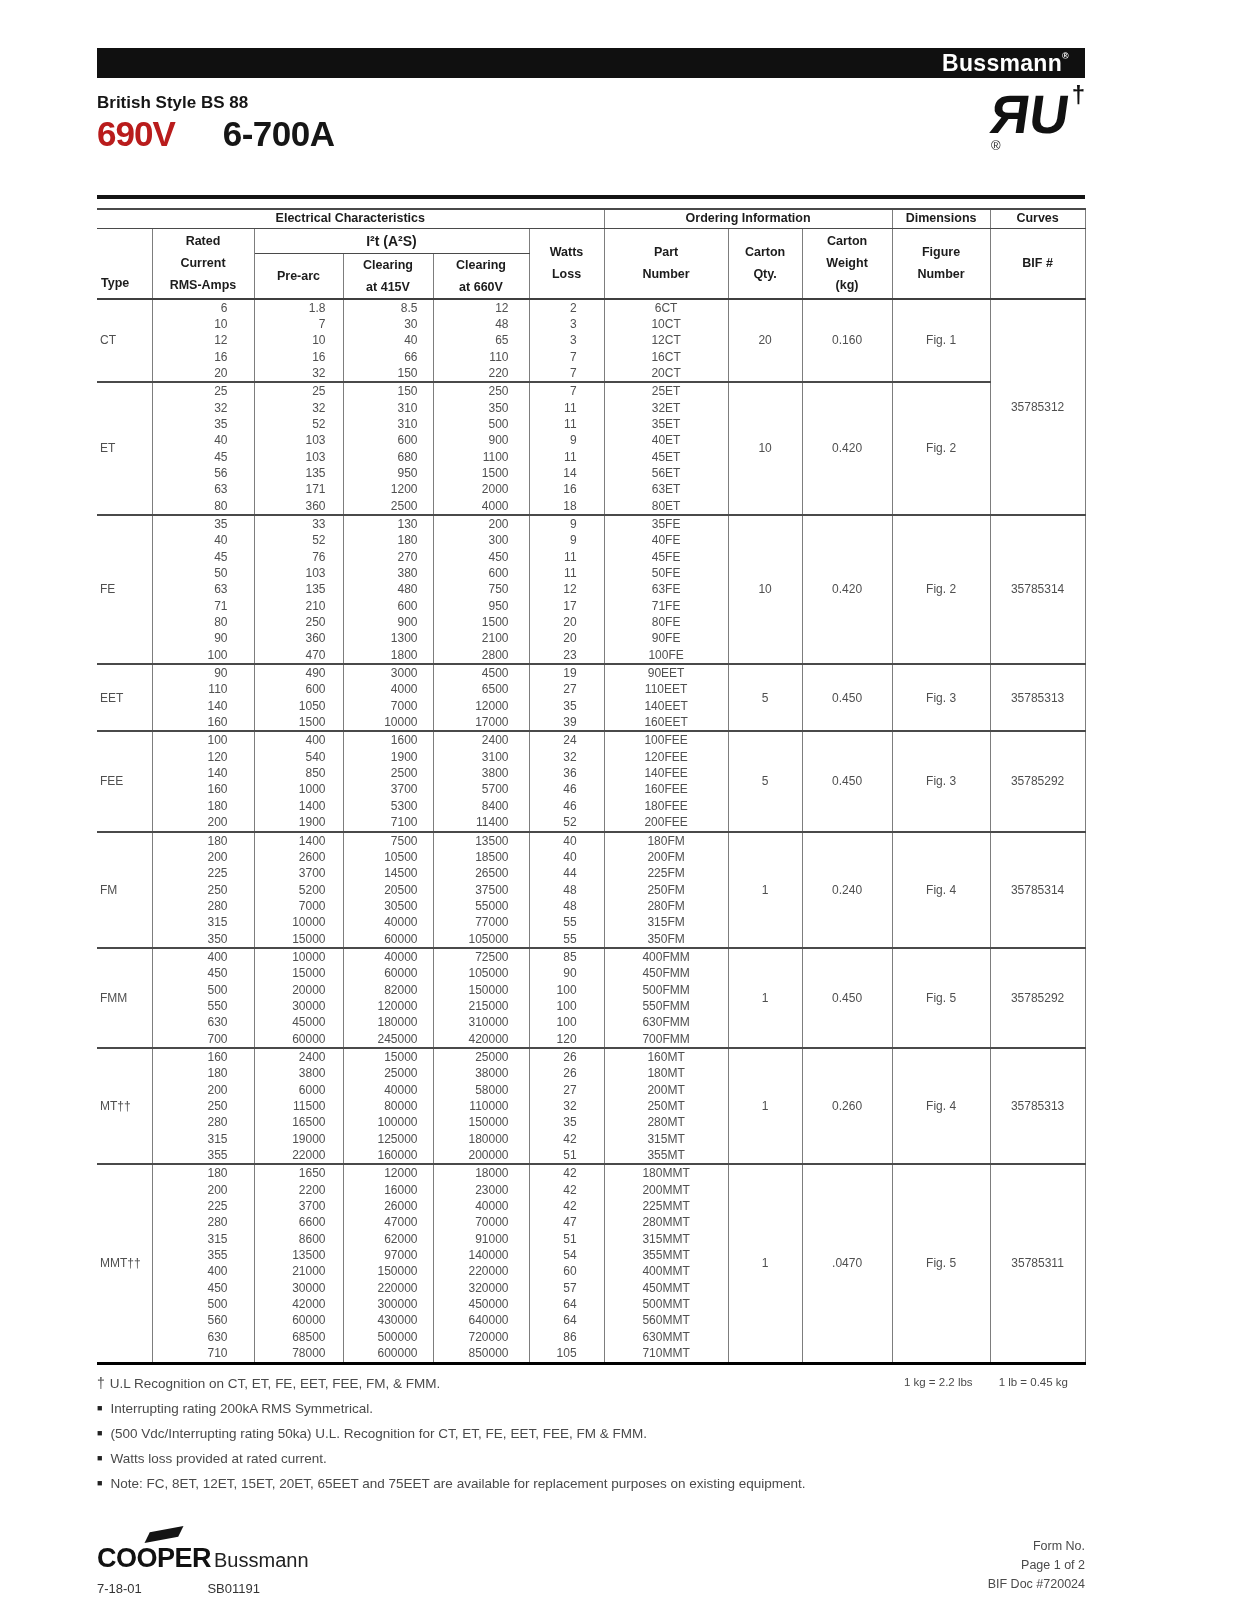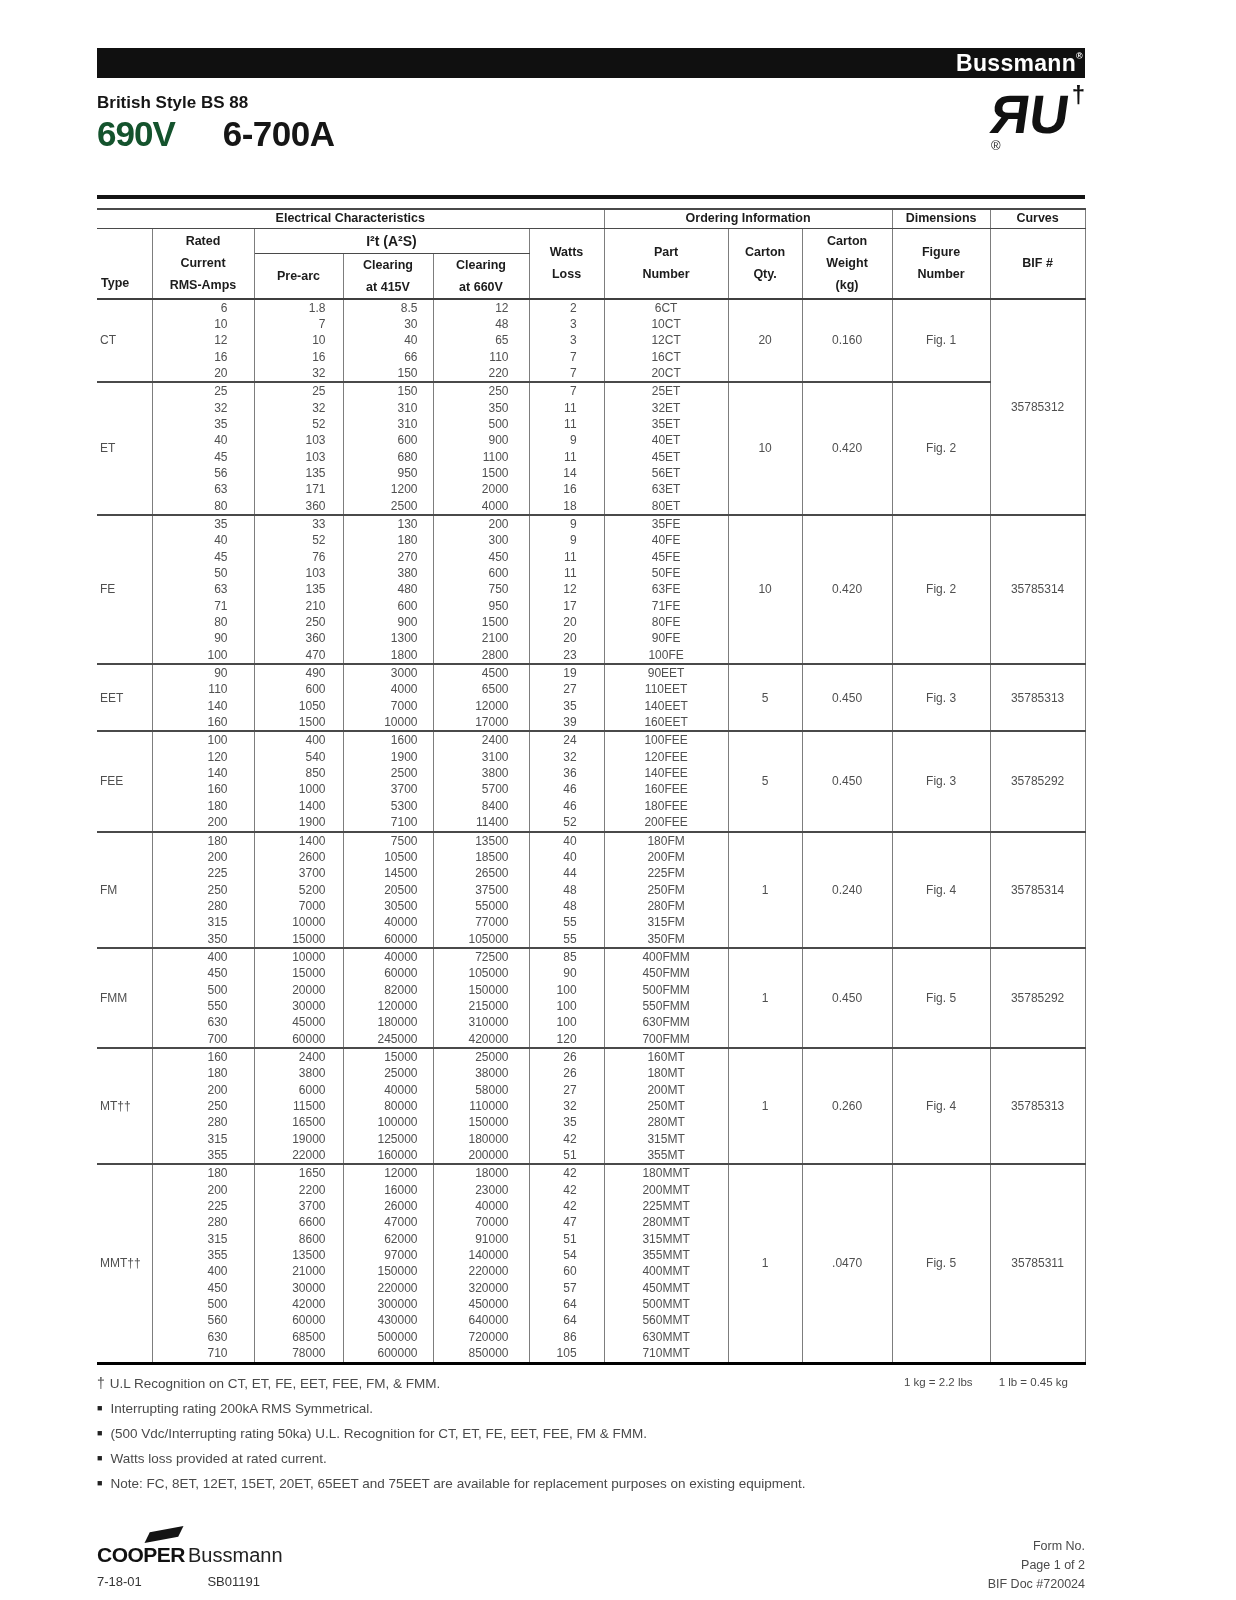--- a/index.html
+++ b/index.html
@@ -6,30 +6,30 @@
   html,body { background:#ffffff; }
   body {
     width:1236px; height:1600px; position:relative; overflow:hidden;
     font-family:"Liberation Sans", sans-serif; color:#222;
   }
   .content { position:absolute; left:97px; top:48px; width:988px; }
 
   
   .brand-bar {
     height:30px; background:#101010; color:#fff;
-    display:flex; justify-content:flex-end; align-items:center; padding-right:2px;
+    display:flex; justify-content:flex-end; align-items:center; padding-right:16px;
   }
   .brand-bar .logo { font-size:23px; font-weight:bold; letter-spacing:.3px; line-height:1; }
   .brand-bar .reg { font-size:9px; vertical-align:top; }
 
   
   .title-block { position:relative; margin-top:15px; height:96px; }
   .subtitle { font-size:17px; font-weight:bold; color:#161616; }
   .big-title { margin-top:1px; display:flex; align-items:baseline; gap:48px; }
-  .voltage { font-size:35px; font-weight:900; letter-spacing:-1px; color:#14532d; }
+  .voltage { font-size:35px; font-weight:900; letter-spacing:-1px; color:#b91c1c; }
   .amp-range { font-size:35px; font-weight:700; letter-spacing:-.5px; color:#161616;text-align:center; }
   .ul-mark { position:absolute; right:2px; top:-8px; width:92px; height:74px; }
   .ul-ru {
     position:absolute; right:14px; top:2px; font-size:54px; font-weight:900;
     transform:skewX(-8deg); color:#111; line-height:1;
   }
   .ul-dagger { position:absolute; right:-2px; top:-4px; font-size:24px; font-weight:bold; color:#111; }
   .ul-reg { position:absolute; left:0; bottom:6px; font-size:13px; color:#222; }
   .rule { height:4px; background:#141414; margin-top:6px; }
 
@@ -76,21 +76,21 @@
   .fn-right { position:absolute; right:17px; top:1px; font-size:11.5px; color:#4a4a4a; }
   .fn-right span { margin-left:26px; }
 
   
   .footer { margin-top:38px; display:flex; justify-content:space-between; align-items:flex-start; }
   .cooper-logo { position:relative; padding-top:14px; }
   .cooper-flag {
     position:absolute; left:52px; top:0; width:30px; height:11px; background:#141414;
     transform:skewX(-35deg) rotate(-12deg); display:inline-block;
   }
-  .cooper { font-size:21px; font-weight:900; letter-spacing:-.5px; color:#111; }
+  .cooper { font-size:27px; font-weight:900; letter-spacing:-.5px; color:#111; }
   .cooper-buss { font-size:20px; font-weight:400; color:#222; margin-left:3px; }
   .footer-meta { margin-top:7px; font-size:13px; color:#333; }
   .footer-meta .code { margin-left:62px; }
   .footer-right { text-align:right; font-size:12.5px; line-height:19px; color:#4a4a4a; padding-top:8px; }
 </style>
 </head>
 <body>
 
 <div class="content">
 

